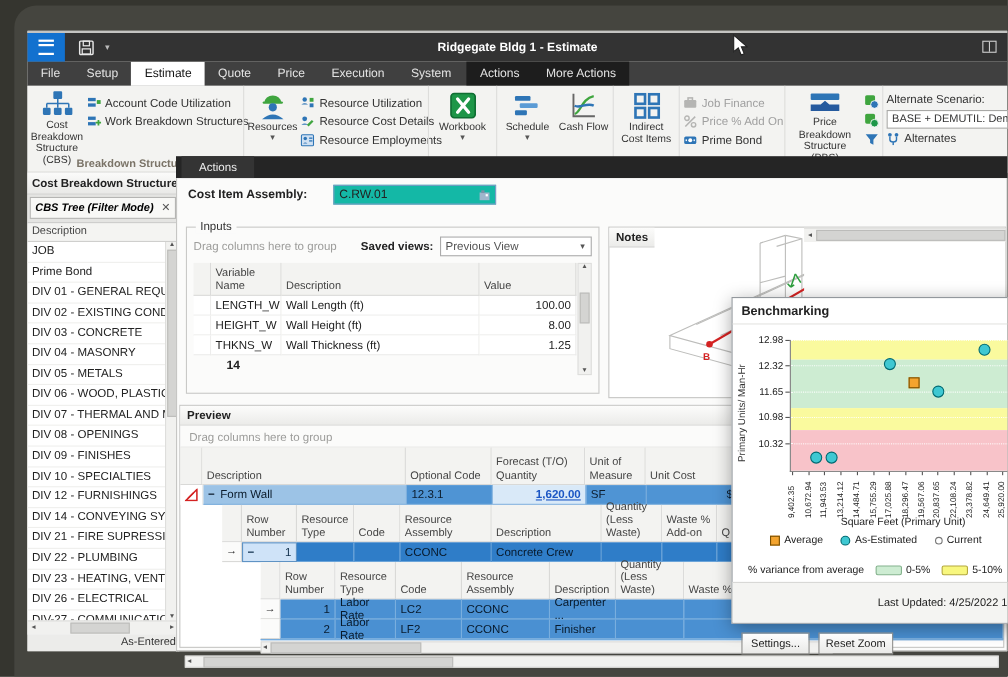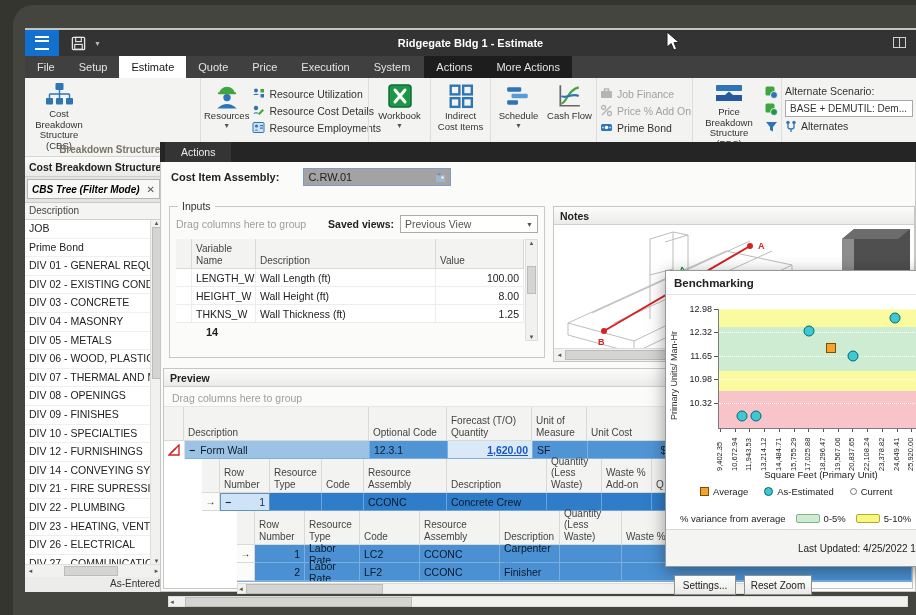--- a/index.html
+++ b/index.html
@@ -65,21 +65,21 @@
   .hthumb{height:8px;background:#d4d4d2;border:1px solid #bcbcba;}
   .cbs-status{height:14px;font-size:10px;color:#333;text-align:right;padding:1px 2px 0 0;white-space:nowrap;overflow:hidden;}
 
   
   .detail{position:absolute;left:135px;top:112px;right:0;bottom:0;display:flex;flex-direction:column;z-index:3;}
   .dtabs{height:20px;background:#252525;display:flex;align-items:stretch;flex:none;}
   .dtab{background:#343434;color:#eee;font-size:10.5px;padding:0 16px;display:flex;align-items:center;margin-left:5px;}
   .dbody{flex:1;background:#fbfbfa;border:1px solid #c6c6c4;border-top:none;position:relative;box-sizing:border-box;}
   .asm-row{position:absolute;left:10px;top:6px;display:flex;align-items:center;gap:24px;font-size:11px;color:#222;}
   .asm-label{font-weight:bold;}
-  .asm-field{width:148px;height:18px;border:1px solid #7a9cc6;background:#a3a3a3;display:flex;align-items:center;
+  .asm-field{width:148px;height:18px;border:1px solid #7a9cc6;background:#14b8a6;display:flex;align-items:center;
              justify-content:space-between;padding:0 4px;font-size:11px;box-sizing:border-box;}
 
   .inputs-fs{position:absolute;left:8px;top:44px;width:376px;height:152px;border:1px solid #c9c9c7;background:#fbfbfa;box-sizing:border-box;}
   .fs-legend{position:absolute;top:-7px;left:8px;background:#fbfbfa;padding:0 4px;font-size:10.5px;color:#333;}
   .drag-row{position:absolute;left:6px;top:8px;right:6px;display:flex;align-items:center;font-size:10.5px;color:#9d9d9b;}
   .sv-label{margin-left:auto;color:#222;font-weight:bold;margin-right:6px;}
   .sv-select{width:138px;height:18px;border:1px solid #ababab;background:#fff;color:#555;display:flex;align-items:center;
              justify-content:space-between;padding:0 4px;font-size:10.5px;box-sizing:border-box;}
   .igrid{position:absolute;left:6px;top:32px;right:6px;}
   .irow{display:flex;}
@@ -88,21 +88,21 @@
   .bc{font-size:10.5px;color:#222;padding:0 4px;display:flex;align-items:center;border-right:1px solid #ececea;
       border-bottom:1px solid #ececea;box-sizing:border-box;height:18px;background:#fff;}
   .ihdr .hc{height:30px;}
   .ic0{width:16px;}.ic1{width:64px;}.ic2{width:180px;}.ic3{width:88px;}
   .val{justify-content:flex-end;}
   .icount{font-size:11px;font-weight:bold;color:#222;padding:3px 0 0 30px;}
   .ivscroll{position:absolute;right:6px;top:32px;width:13px;height:102px;background:#f1f1ef;border:1px solid #dededc;
             box-sizing:border-box;display:flex;flex-direction:column;align-items:center;font-size:6px;color:#555;}
 
   .notes{position:absolute;left:392px;top:44px;right:0;height:156px;border:1px solid #c6c6c4;display:flex;
-         flex-direction:column;box-sizing:border-box;background:#fff;}
+         flex-direction:row;box-sizing:border-box;background:#fff;}
   .p-hdr{height:18px;background:linear-gradient(#fcfcfb,#ebebe9);border-bottom:1px solid #cfcfcd;font-weight:bold;
          font-size:10.5px;color:#222;padding:3px 6px 0 6px;box-sizing:border-box;flex:none;}
   .notes-body{flex:1;position:relative;overflow:hidden;}
 
   
   .preview{position:absolute;left:2px;top:206px;right:2px;bottom:2px;border:1px solid #c6c6c4;display:flex;
            flex-direction:column;background:#fff;box-sizing:border-box;}
   .pv-drag{height:20px;font-size:10.5px;color:#9d9d9b;padding:5px 8px 0 8px;background:#fbfbfa;
            border-bottom:1px solid #e6e6e4;box-sizing:border-box;flex:none;}
   .grow{display:flex;}
@@ -208,20 +208,38 @@
             <svg width="28" height="28" viewBox="0 0 28 28">
               <rect x="10.5" y="2" width="8" height="7" rx="1" fill="#2e75b6"></rect>
               <path d="M14.5 9 V13 M4.5 13 H24.5 M4.5 13 V17 M14.5 13 V17 M24.5 13 V17" stroke="#2e75b6" stroke-width="1.4" fill="none"></path>
               <rect x="1" y="17" width="7" height="6.5" rx="1" fill="#2e75b6"></rect>
               <rect x="11" y="17" width="7" height="6.5" rx="1" fill="#2e75b6"></rect>
               <rect x="21" y="17" width="7" height="6.5" rx="1" fill="#2e75b6"></rect>
             </svg>
           </div>
           <span>Cost Breakdown Structure (CBS)</span>
         </div>
+        <div class="small-col">
+          <div class="small-item">
+            <svg width="13" height="13" viewBox="0 0 13 13">
+              <rect x="1" y="2" width="7" height="3" fill="#2e75b6"></rect>
+                <rect x="1" y="7" width="7" height="3" fill="#2e75b6"></rect>
+              <rect x="9" y="4" width="3.5" height="3.5" fill="#3fa53f"></rect>
+            </svg>
+            <span>Account Code Utilization</span>
+          </div>
+          <div class="small-item">
+            <svg width="13" height="13" viewBox="0 0 13 13">
+              <rect x="1" y="2" width="7" height="3" fill="#2e75b6"></rect>
+                <rect x="1" y="7" width="7" height="3" fill="#2e75b6"></rect>
+              <path d="M10.5 5 V10 M8 7.5 H13" stroke="#3fa53f" stroke-width="1.6"></path>
+            </svg>
+            <span>Work Breakdown Structures</span>
+          </div>
+        </div>
         <div class="group-label">Breakdown Structures</div>
       </div>
 
       <div class="rgroup" style="width:168px;">
         <div class="big-item" style="width:52px;">
           <div class="bicon">
             <svg width="26" height="27" viewBox="0 0 24 24">
               <path d="M5,9 a7,6 0 0 1 14,0 Z" fill="#3fa53f"></path>
               <rect x="3.5" y="8" width="17" height="2" rx="1" fill="#3fa53f"></rect>
               <circle cx="12" cy="13" r="3.4" fill="#2e75b6"></circle>
@@ -268,55 +286,55 @@
             <svg width="26" height="26" viewBox="0 0 26 26">
               <rect x="2" y="2" width="22" height="22" rx="3" fill="#1d9648" stroke="#0f6e33" stroke-width="1.5"></rect>
               <path d="M8,7 L18,19 M18,7 L8,19" stroke="#fff" stroke-width="3" stroke-linecap="round"></path>
             </svg>
           </div>
           <span>Workbook</span>
           <span class="caret">▼</span>
         </div>
       </div>
 
+      <div class="rgroup" style="width:106px;">
+        <div class="big-item" style="width:50px;">
+          <div class="bicon">
+            <svg width="26" height="26" viewBox="0 0 24 24">
+              <rect x="2" y="4" width="13" height="4" rx="1" fill="#2e75b6"></rect>
+              <rect x="6" y="10" width="15" height="4" rx="1" fill="#5b9bd5"></rect>
+              <rect x="2" y="16" width="10" height="4" rx="1" fill="#2e75b6"></rect>
+            </svg>
+          </div>
+          <span>Schedule</span>
+          <span class="caret">▼</span>
+        </div>
+        <div class="big-item" style="width:48px;">
+          <div class="bicon">
+            <svg width="26" height="26" viewBox="0 0 24 24">
+              <path d="M4,2 V21 H22" stroke="#666" stroke-width="1.6" fill="none"></path>
+              <path d="M5,19 C10,18 11,6 21,4" stroke="#3fa53f" stroke-width="2" fill="none"></path>
+              <path d="M5,12 C9,15 15,9 21,12" stroke="#2e75b6" stroke-width="2" fill="none"></path>
+            </svg>
+          </div>
+          <span>Cash Flow</span>
+        </div>
+      </div>
+
       <div class="rgroup" style="width:60px;justify-content:center;">
         <div class="big-item">
           <div class="bicon">
             <svg width="26" height="26" viewBox="0 0 24 24">
               <rect x="2.5" y="2.5" width="8" height="8" fill="none" stroke="#2e75b6" stroke-width="2.2"></rect>
               <rect x="14" y="2.5" width="8" height="8" fill="none" stroke="#2e75b6" stroke-width="2.2"></rect>
               <rect x="2.5" y="14" width="8" height="8" fill="none" stroke="#2e75b6" stroke-width="2.2"></rect>
               <rect x="14" y="14" width="8" height="8" fill="none" stroke="#2e75b6" stroke-width="2.2"></rect>
             </svg>
           </div>
           <span>Indirect Cost Items</span>
-        </div>
-      </div>
-
-      <div class="rgroup" style="width:106px;">
-        <div class="big-item" style="width:50px;">
-          <div class="bicon">
-            <svg width="26" height="26" viewBox="0 0 24 24">
-              <rect x="2" y="4" width="13" height="4" rx="1" fill="#2e75b6"></rect>
-              <rect x="6" y="10" width="15" height="4" rx="1" fill="#5b9bd5"></rect>
-              <rect x="2" y="16" width="10" height="4" rx="1" fill="#2e75b6"></rect>
-            </svg>
-          </div>
-          <span>Schedule</span>
-          <span class="caret">▼</span>
-        </div>
-        <div class="big-item" style="width:48px;">
-          <div class="bicon">
-            <svg width="26" height="26" viewBox="0 0 24 24">
-              <path d="M4,2 V21 H22" stroke="#666" stroke-width="1.6" fill="none"></path>
-              <path d="M5,19 C10,18 11,6 21,4" stroke="#3fa53f" stroke-width="2" fill="none"></path>
-              <path d="M5,12 C9,15 15,9 21,12" stroke="#2e75b6" stroke-width="2" fill="none"></path>
-            </svg>
-          </div>
-          <span>Cash Flow</span>
         </div>
       </div>
 
       <div class="rgroup" style="width:96px;">
         <div class="small-col">
           <div class="small-item disabled">
             <svg width="13" height="13" viewBox="0 0 13 13">
               <rect x="1" y="4" width="11" height="7" rx="1" fill="#b5b5b3"></rect>
               <rect x="4.5" y="2" width="4" height="2.5" fill="none" stroke="#b5b5b3" stroke-width="1.4"></rect>
             </svg>

